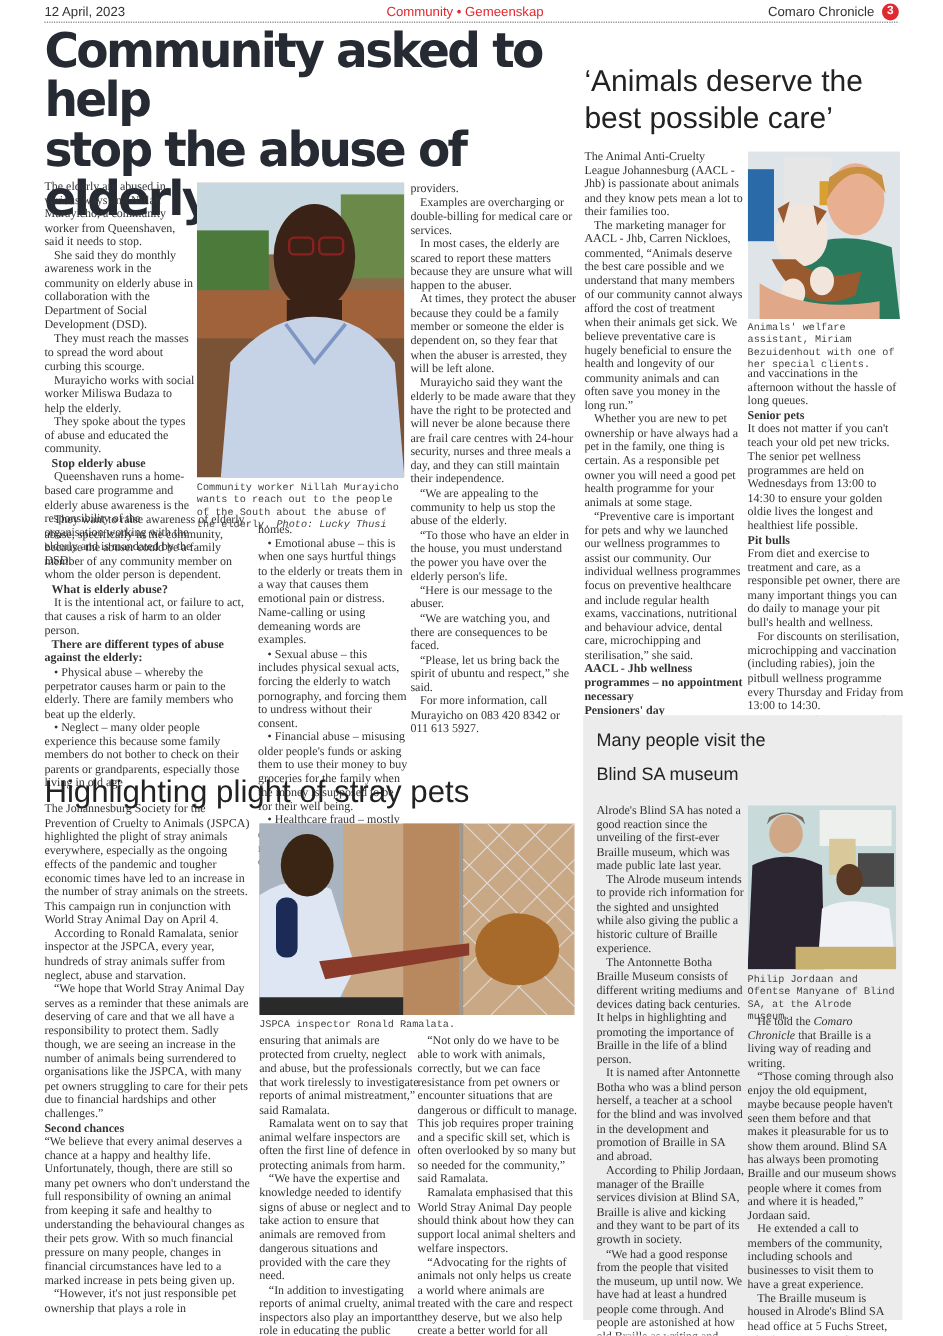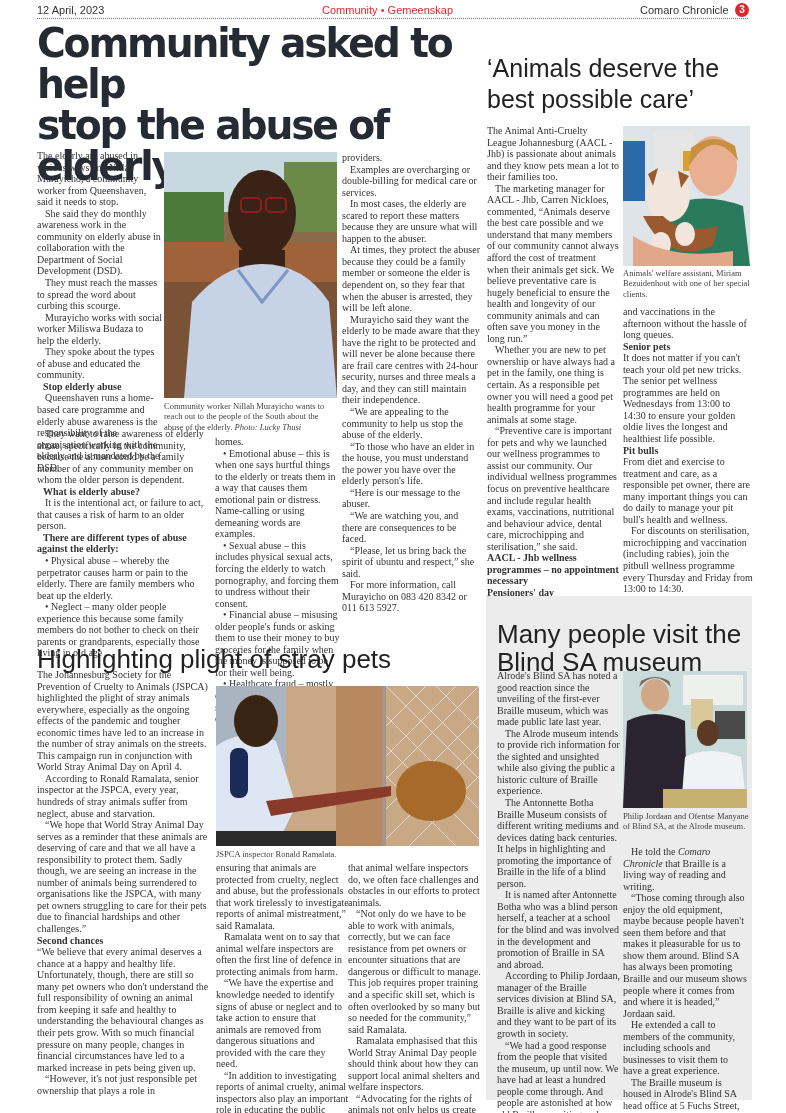--- a/index.html
+++ b/index.html
@@ -11,21 +11,21 @@
   .pgnum { top: 3px; left: 735px; width: 14px; height: 14px; border-radius: 50%; background: #e0282f; color: #fff;
            font-family: "Liberation Sans", sans-serif; font-weight: bold; font-size: 10px; text-align: center; line-height: 14px; }
   .headline-bold { font-family: "DejaVu Sans", sans-serif; font-weight: bold; font-size: 40px; line-height: 41px;
                    color: #262a33; letter-spacing: -2.2px; transform: scaleX(0.98); transform-origin: left top; }
   .headline-light { font-family: "Liberation Sans", sans-serif; font-weight: normal; color: #222; }
   .body { font-size: 10px; line-height: 11.55px; color: #333; text-align: left; }
   .body p { text-indent: 8px; }
   .body p.noind { text-indent: 0; }
   .body p.sub { text-indent: 6px; font-weight: bold; }
   .body p.subl { text-indent: 0; font-weight: bold; }
-  .cap { font-family: Liberation Serif, serif; font-size: 8.5px; line-height: 10.3px; color: #444; }
+  .cap { font-family: Liberation Mono, monospace; font-size: 8.5px; line-height: 10.3px; color: #444; }
   .photo { overflow: hidden; }
   .boxgrey { background: #ececec; }
 </style>
 </head>
 <body>
 
 <div class="abs hdr" style="left:37px;">12 April, 2023</div>
 <div class="abs hdr" style="left:322px; color:#e0282f; font-size:11px;text-align:right;">Community • Gemeenskap</div>
 <div class="abs hdr" style="left:640px; font-size:11px;">Comaro Chronicle</div>
 <div class="abs pgnum">3</div>
@@ -175,28 +175,27 @@
 <div class="abs cap" style="left:216px; top:849px; width:263px;">JSPCA inspector Ronald Ramalata.</div>
 
 <div class="abs body" style="left:216px; top:862px; width:133px;">
   <p class="noind">ensuring that animals are protected from cruelty, neglect and abuse, but the professionals that work tirelessly to investigate reports of animal mistreatment,” said Ramalata.</p>
   <p>Ramalata went on to say that animal welfare inspectors are often the first line of defence in protecting animals from harm.</p>
   <p>“We have the expertise and knowledge needed to identify signs of abuse or neglect and to take action to ensure that animals are removed from dangerous situations and provided with the care they need.</p>
   <p>“In addition to investigating reports of animal cruelty, animal inspectors also play an important role in educating the public about responsible pet ownership and the importance of treating animals with compassion and respect. Despite the important work</p>
 </div>
 
 <div class="abs body" style="left:348px; top:862px; width:133px;">
-  <p class="noind">that animal welfare inspectors do, we often face challenges and obstacles in our efforts to protect animals.</p>
   <p>“Not only do we have to be able to work with animals, correctly, but we can face resistance from pet owners or encounter situations that are dangerous or difficult to manage. This job requires proper training and a specific skill set, which is often overlooked by so many but so needed for the community,” said Ramalata.</p>
   <p>Ramalata emphasised that this World Stray Animal Day people should think about how they can support local animal shelters and welfare inspectors.</p>
   <p>“Advocating for the rights of animals not only helps us create a world where animals are treated with the care and respect they deserve, but we also help create a better world for all living beings,” concluded Ramalata.</p>
 </div>
 
 <div class="abs boxgrey" style="left:486px; top:596px; width:266px; height:504px;"></div>
-<div class="abs headline-light" style="left:497px; top:604px; width:250px; font-size:26px; line-height:28px;margin-top:16px;">
+<div class="abs headline-light" style="left:497px; top:604px; width:250px; font-size:15px; line-height:28px;">
   <div>Many people visit the</div>
   <div>Blind SA museum</div>
 </div>
 
 <div class="abs body" style="left:497px; top:670px; width:124px;">
   <p class="noind">Alrode's Blind SA has noted a good reaction since the unveiling of the first-ever Braille museum, which was made public late last year.</p>
   <p>The Alrode museum intends to provide rich information for the sighted and unsighted while also giving the public a historic culture of Braille experience.</p>
   <p>The Antonnette Botha Braille Museum consists of different writing mediums and devices dating back centuries. It helps in highlighting and promoting the importance of Braille in the life of a blind person.</p>
   <p>It is named after Antonnette Botha who was a blind person herself, a teacher at a school for the blind and was involved in the development and promotion of Braille in SA and abroad.</p>
   <p>According to Philip Jordaan, manager of the Braille services division at Blind SA, Braille is alive and kicking and they want to be part of its growth in society.</p>

